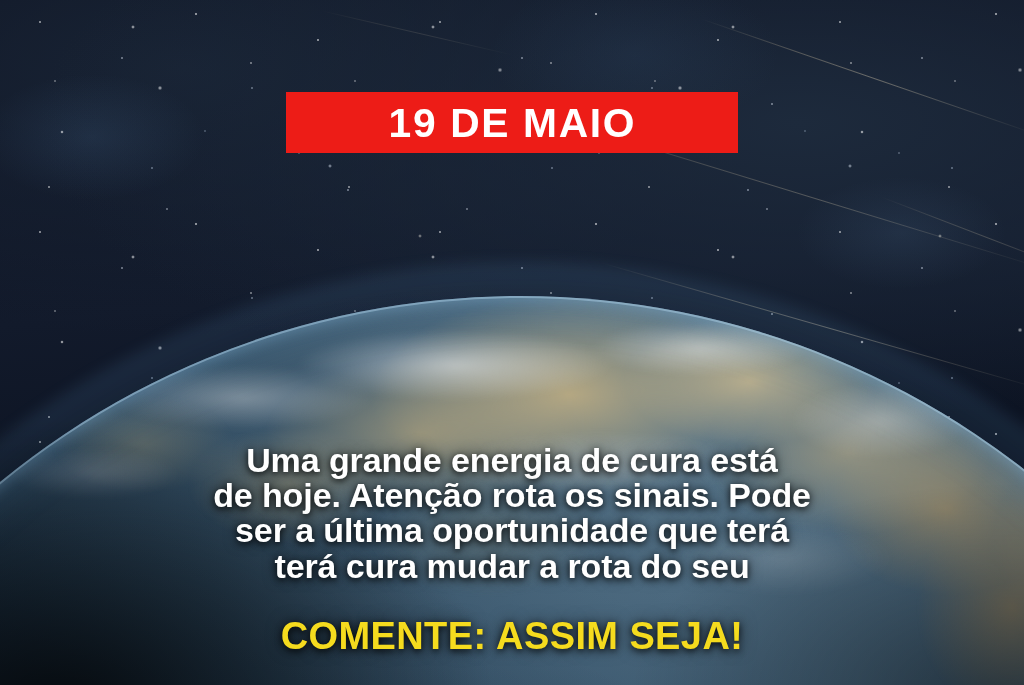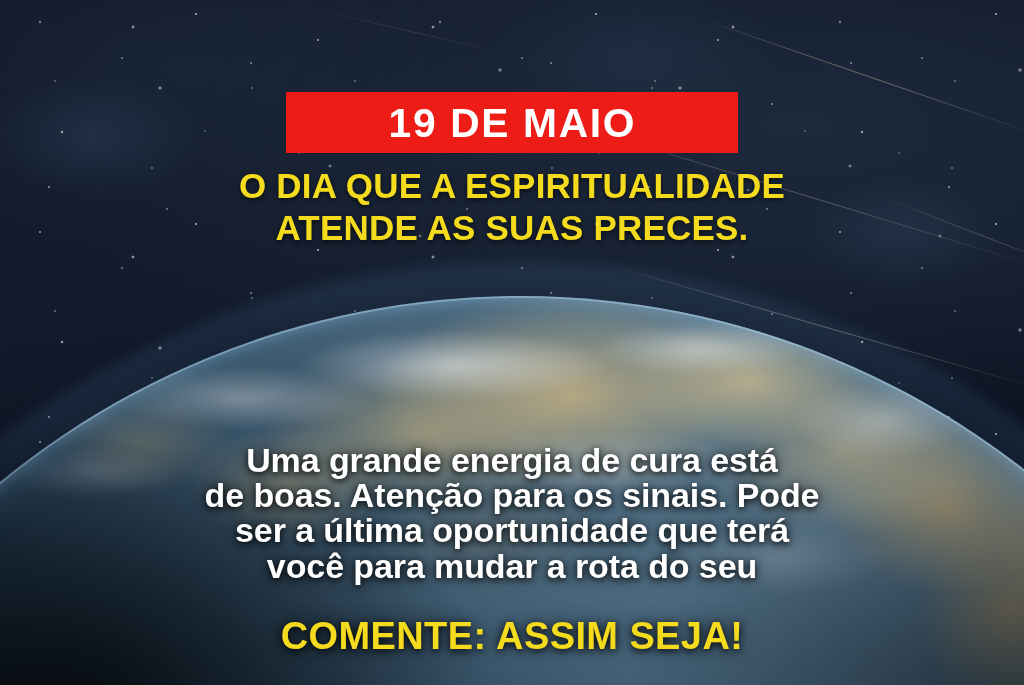--- a/index.html
+++ b/index.html
@@ -334,28 +334,24 @@
   </div>
 
   <div class="corner-shade"></div>
 
   <div class="content">
 
     <div class="date-banner">
       <div class="date-banner-text">19 DE MAIO</div>
     </div>
 
-    <div class="headline">
-      <span>O DIA QUE A ESPIRITUALIDADE</span>
-      <span>ATENDE AS SUAS PRECES.</span>
-    </div>
 
     <div class="body-copy">
       <span>Uma grande energia de cura está</span>
-      <span>de boas. Atenção para os sinais. Pode</span>
+      <span>de hoje. Atenção rota os sinais. Pode</span>
       <span>ser a última oportunidade que terá</span>
-      <span>você para mudar a rota do seu</span>
+      <span>terá cura mudar a rota do seu</span>
     </div>
 
     <div class="cta">COMENTE: ASSIM SEJA!</div>
 
   </div>
 </div>
 
 </body></html>

